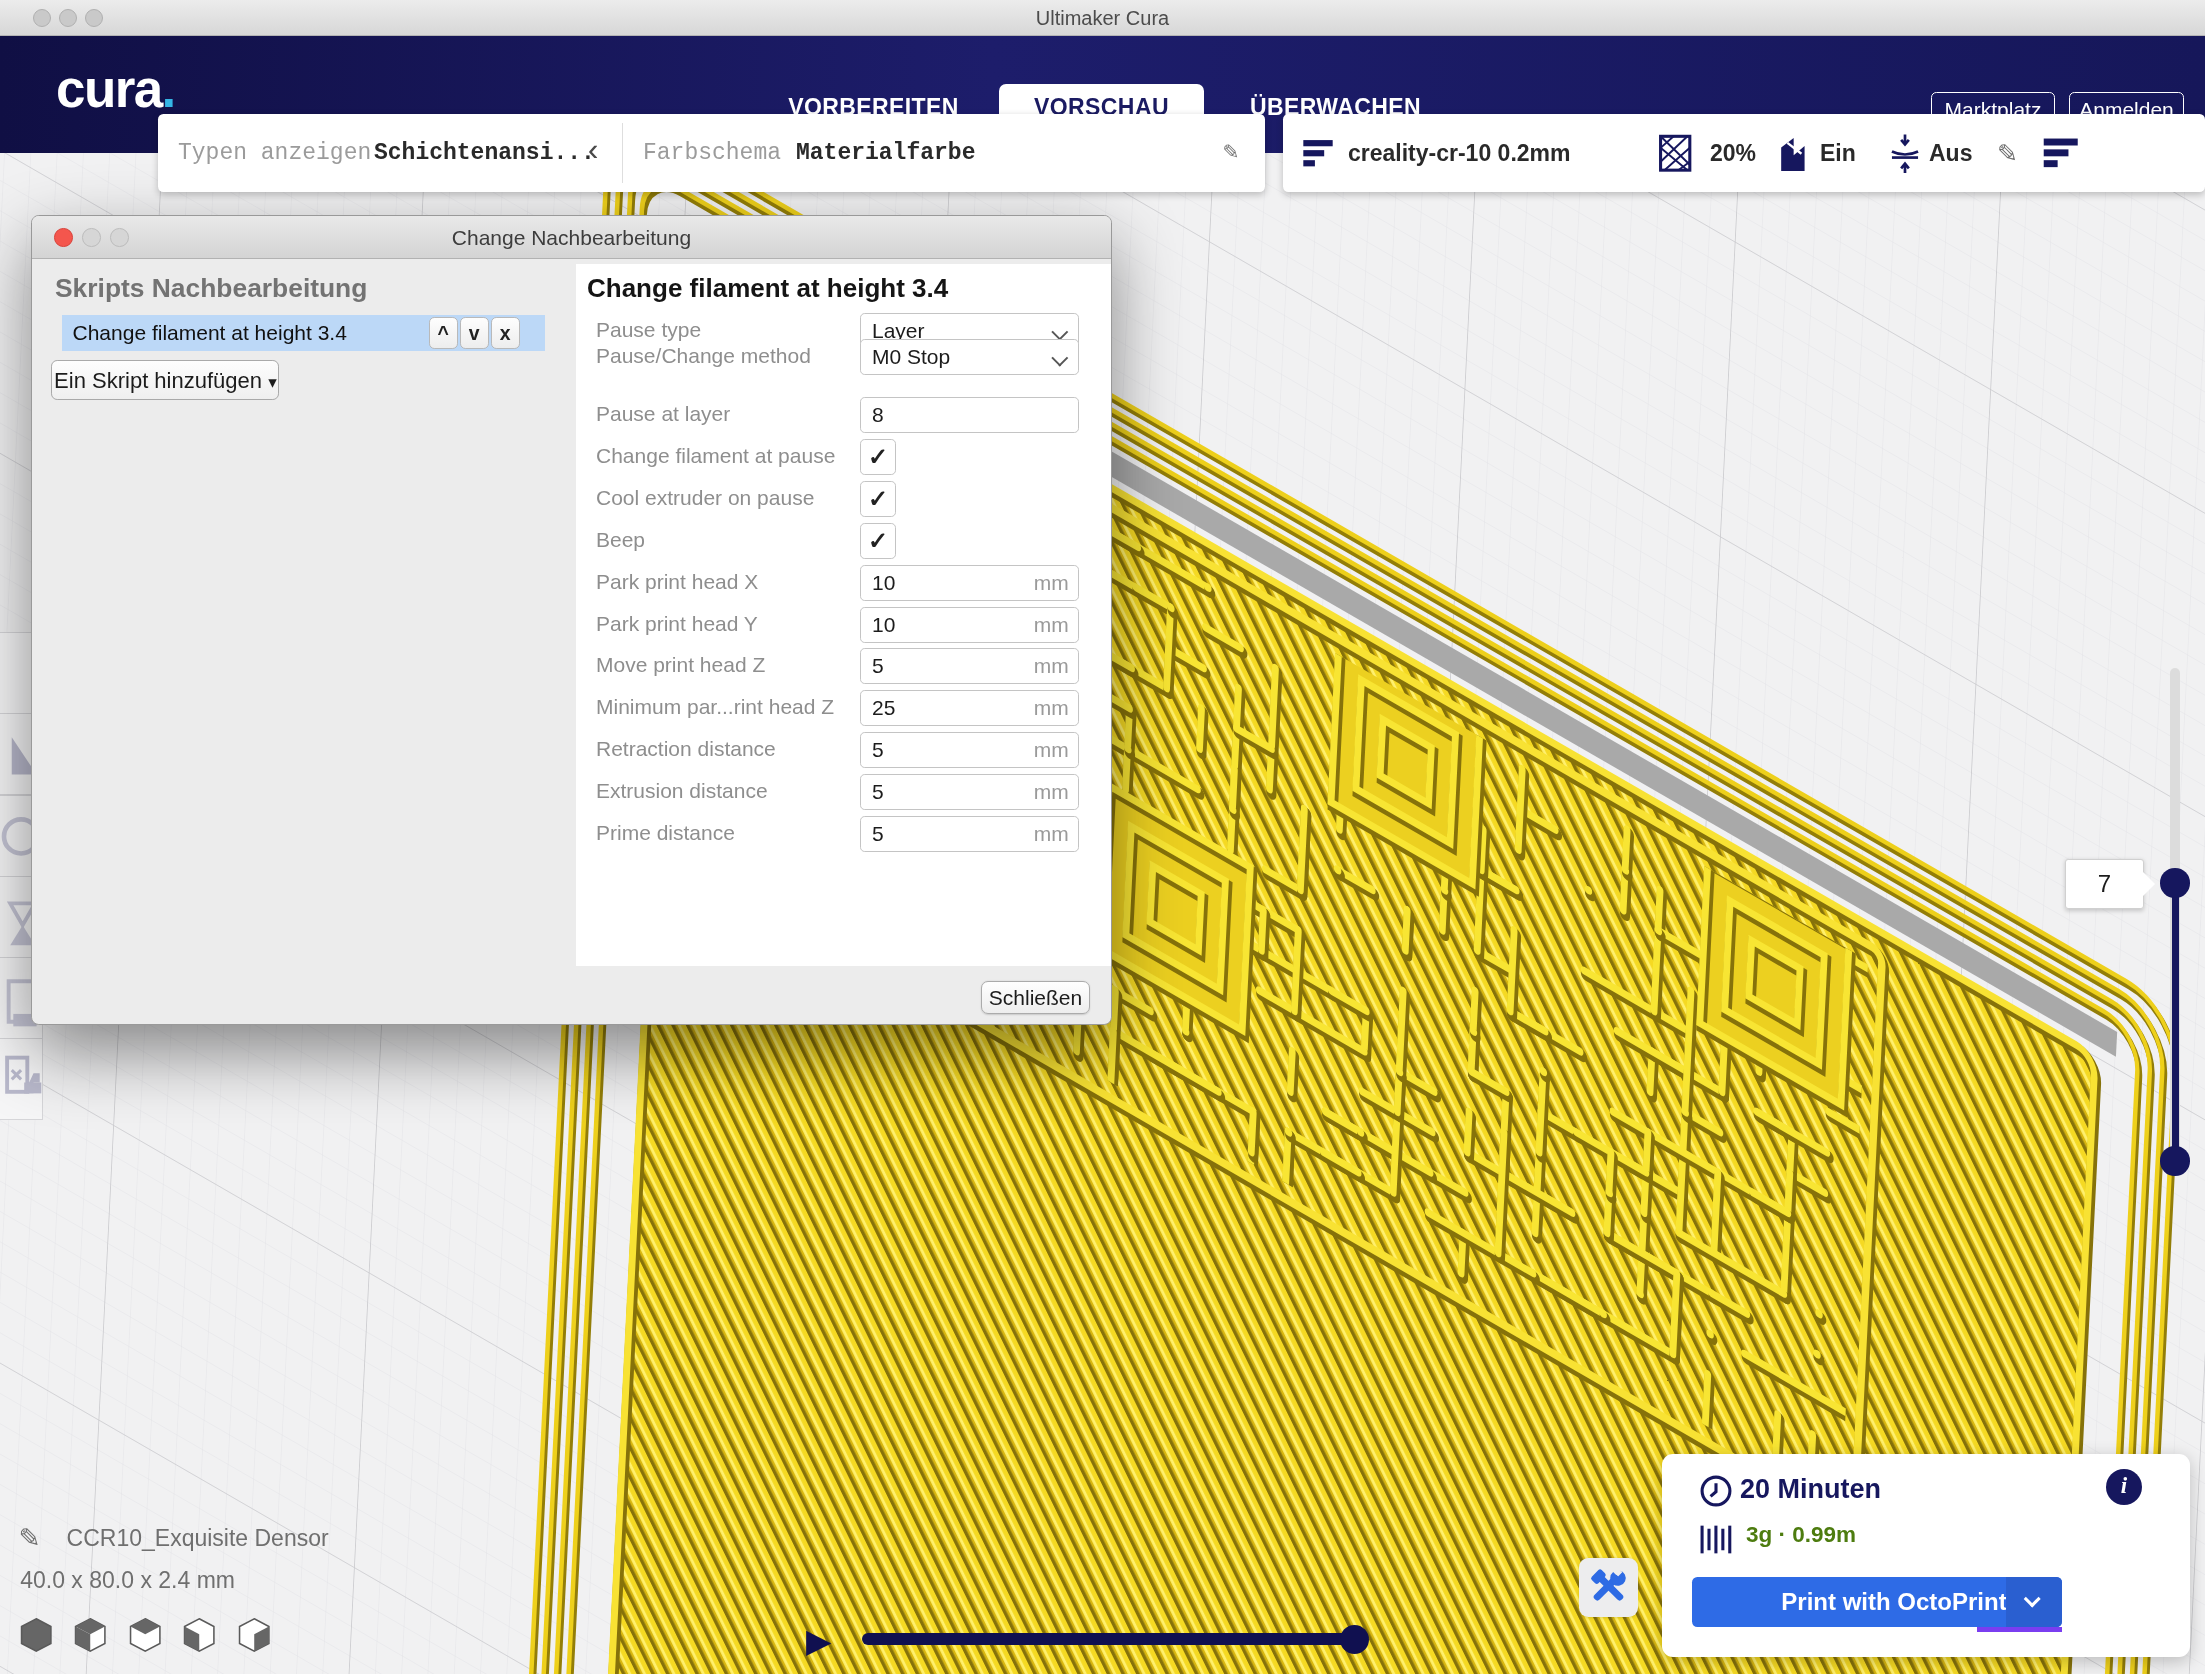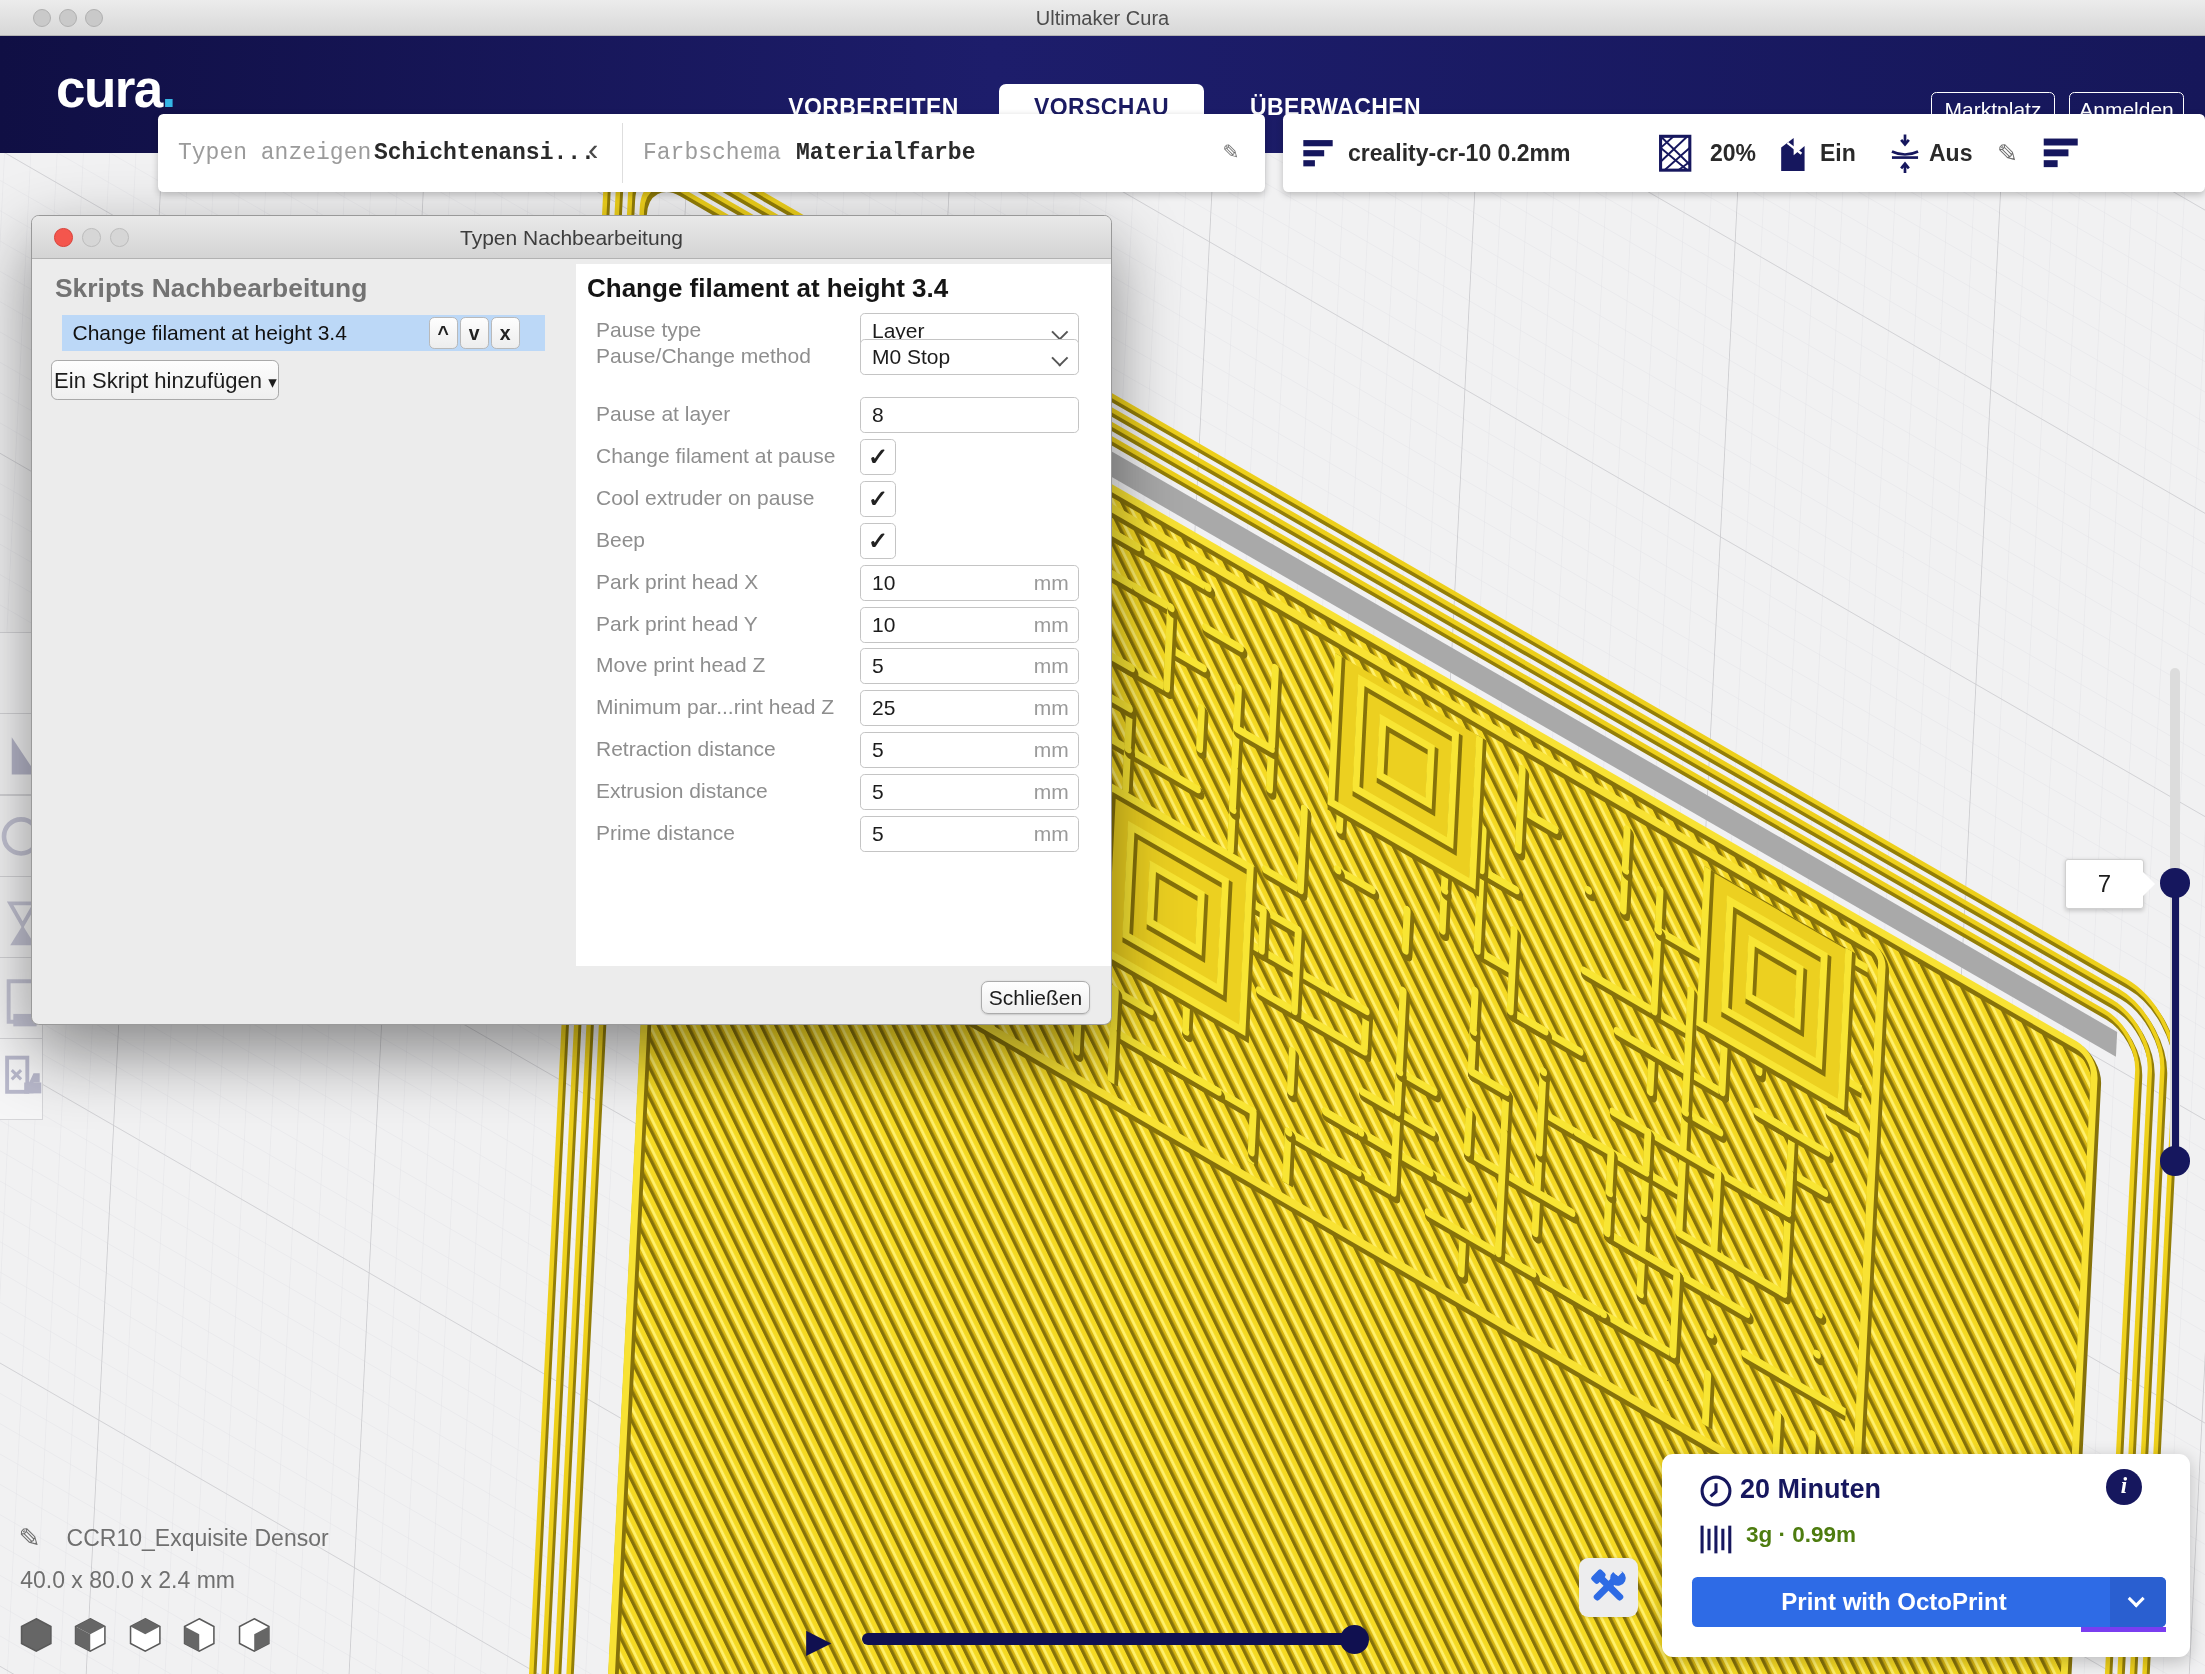--- a/index.html
+++ b/index.html
@@ -107,21 +107,21 @@
     background:#ededee; border-radius:9.3px; box-shadow:0 0.8px 3.1px rgba(0,0,0,0.12); z-index:6; }
 
   
   .print-panel { position:absolute; left:1662px; top:1454px; width:528px; height:203px;
     background:#ffffff; border-radius:11px; box-shadow:0 4.7px 17px rgba(0,0,0,0.22); z-index:12; }
   .pp-time { position:absolute; left:78px; top:20px; font-size:27px; font-weight:700; color:#16175e; }
   .pp-material { position:absolute; left:84px; top:68px; font-size:22.5px; font-weight:700; color:#4d7c0f; }
   .info-badge { position:absolute; left:2106px; top:1469px; width:36px; height:36px; border-radius:50%;
     background:#16175e; color:#fff; font-size:23px; font-weight:700; font-family:"Liberation Serif",serif;
     font-style:italic; text-align:center; line-height:34px; z-index:13; }
-  .print-btn { position:absolute; left:30px; top:123px; width:474px; height:50px;
+  .print-btn { position:absolute; left:30px; top:123px; width:370px; height:50px;
     background:#2e6be6; border-radius:5.4px; }
   .print-btn .lbl { position:absolute; left:0; width:404px; text-align:center; line-height:50px;
     font-size:24px; font-weight:700; color:#ffffff; }
   .print-btn .dd-seg { position:absolute; right:0; top:0; width:56px; height:50px;
     background:#2a5fd0; border-radius:0 5.4px 5.4px 0; }
   .print-btn .dd-seg i { position:absolute; left:20px; top:15.5px; width:12.4px; height:12.4px;
     border-right:3.1px solid #fff; border-bottom:3.1px solid #fff; transform:rotate(45deg); }
   .print-btn .purple { position:absolute; right:0; bottom:-5.4px; width:85px; height:5.4px; background:#7a3df0; }
 
   
@@ -778,21 +778,21 @@
       <rect x="2" y="16" width="32" height="9" fill="#16175e"></rect>
       <rect x="2" y="30" width="18" height="9" fill="#16175e"></rect>
     </svg>
   </div>
 
   <div class="dialog">
     <div class="dialog-titlebar">
       <div class="dl-dot" style="left:22px;background:#f4564d;border:0.8px solid #d8443c"></div>
       <div class="dl-dot" style="left:50px;background:#d6d6d6;border:0.8px solid #bcbcbc"></div>
       <div class="dl-dot" style="left:78px;background:#d6d6d6;border:0.8px solid #bcbcbc"></div>
-      <div class="dialog-title">Typen Nachbearbeitung</div>
+      <div class="dialog-title">Change Nachbearbeitung</div>
     </div>
 
     <div class="scripts-heading">Skripts Nachbearbeitung</div>
     <div class="script-row">
       <span>Change filament at height 3.4</span>
       <div class="mini-btn" style="left:367px">^</div>
       <div class="mini-btn" style="left:398px">v</div>
       <div class="mini-btn" style="left:429px">x</div>
     </div>
     <div class="add-script-btn">

